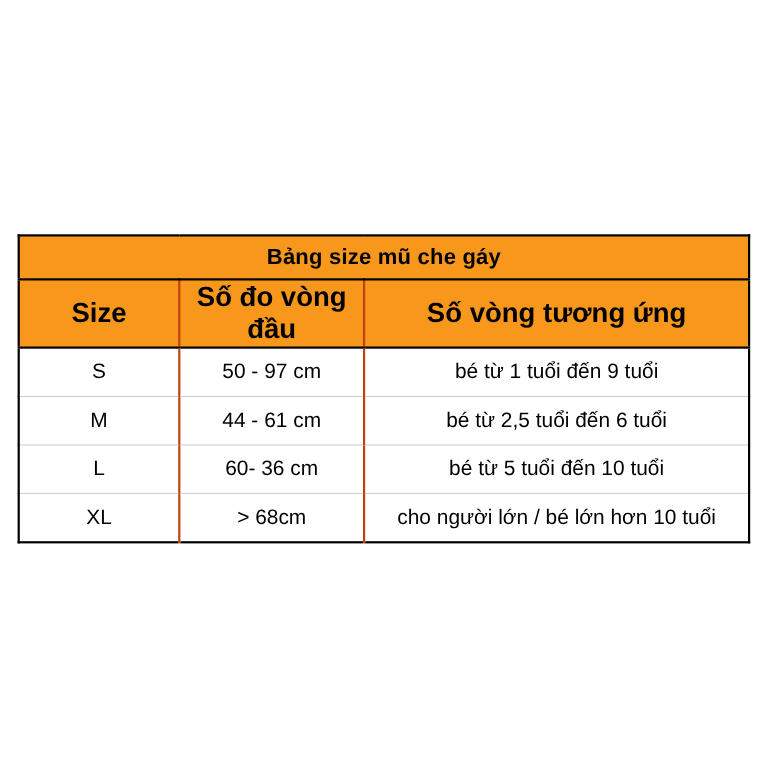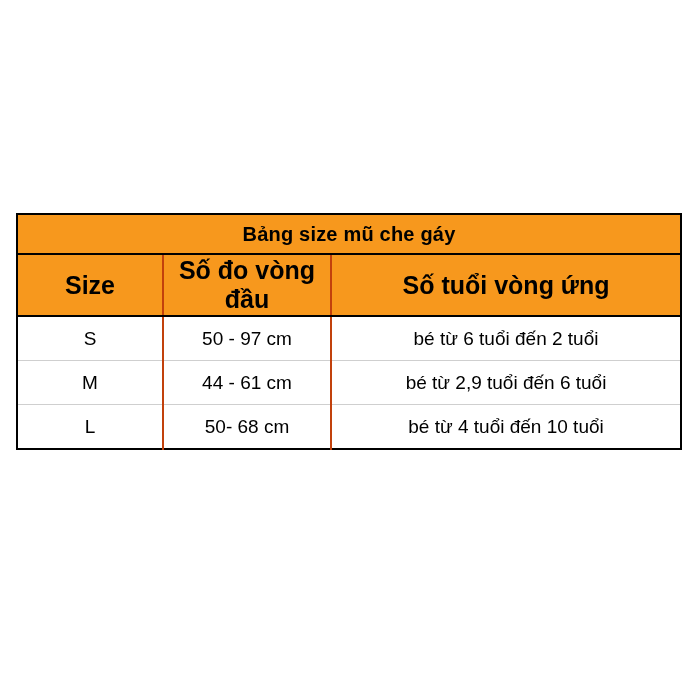--- a/index.html
+++ b/index.html
@@ -78,34 +78,39 @@
       <col class="c2">
       <col class="c3">
     </colgroup>
     <thead>
       <tr>
         <th colspan="3" class="title-cell">Bảng size mũ che gáy</th>
       </tr>
       <tr>
         <th class="hdr">Size</th>
         <th class="hdr vline">Số đo vòng đầu</th>
-        <th class="hdr vline">Số tuổi vòng ứng</th>
+        <th class="hdr vline">Số vòng tương ứng</th>
       </tr>
     </thead>
     <tbody>
       <tr>
         <td>S</td>
         <td class="vline">50 - 97 cm</td>
-        <td class="vline">bé từ 6 tuổi đến 2 tuổi</td>
+        <td class="vline">bé từ 1 tuổi đến 9 tuổi</td>
       </tr>
       <tr>
         <td>M</td>
         <td class="vline">44 - 61 cm</td>
-        <td class="vline">bé từ 2,9 tuổi đến 6 tuổi</td>
+        <td class="vline">bé từ 2,5 tuổi đến 6 tuổi</td>
       </tr>
       <tr>
         <td>L</td>
-        <td class="vline">50- 68 cm</td>
-        <td class="vline">bé từ 4 tuổi đến 10 tuổi</td>
+        <td class="vline">60- 36 cm</td>
+        <td class="vline">bé từ 5 tuổi đến 10 tuổi</td>
+      </tr>
+      <tr>
+        <td>XL</td>
+        <td class="vline">&gt; 68cm</td>
+        <td class="vline">cho người lớn / bé lớn hơn 10 tuổi</td>
       </tr>
     </tbody>
   </table>
 </div>
 
 </body></html>

